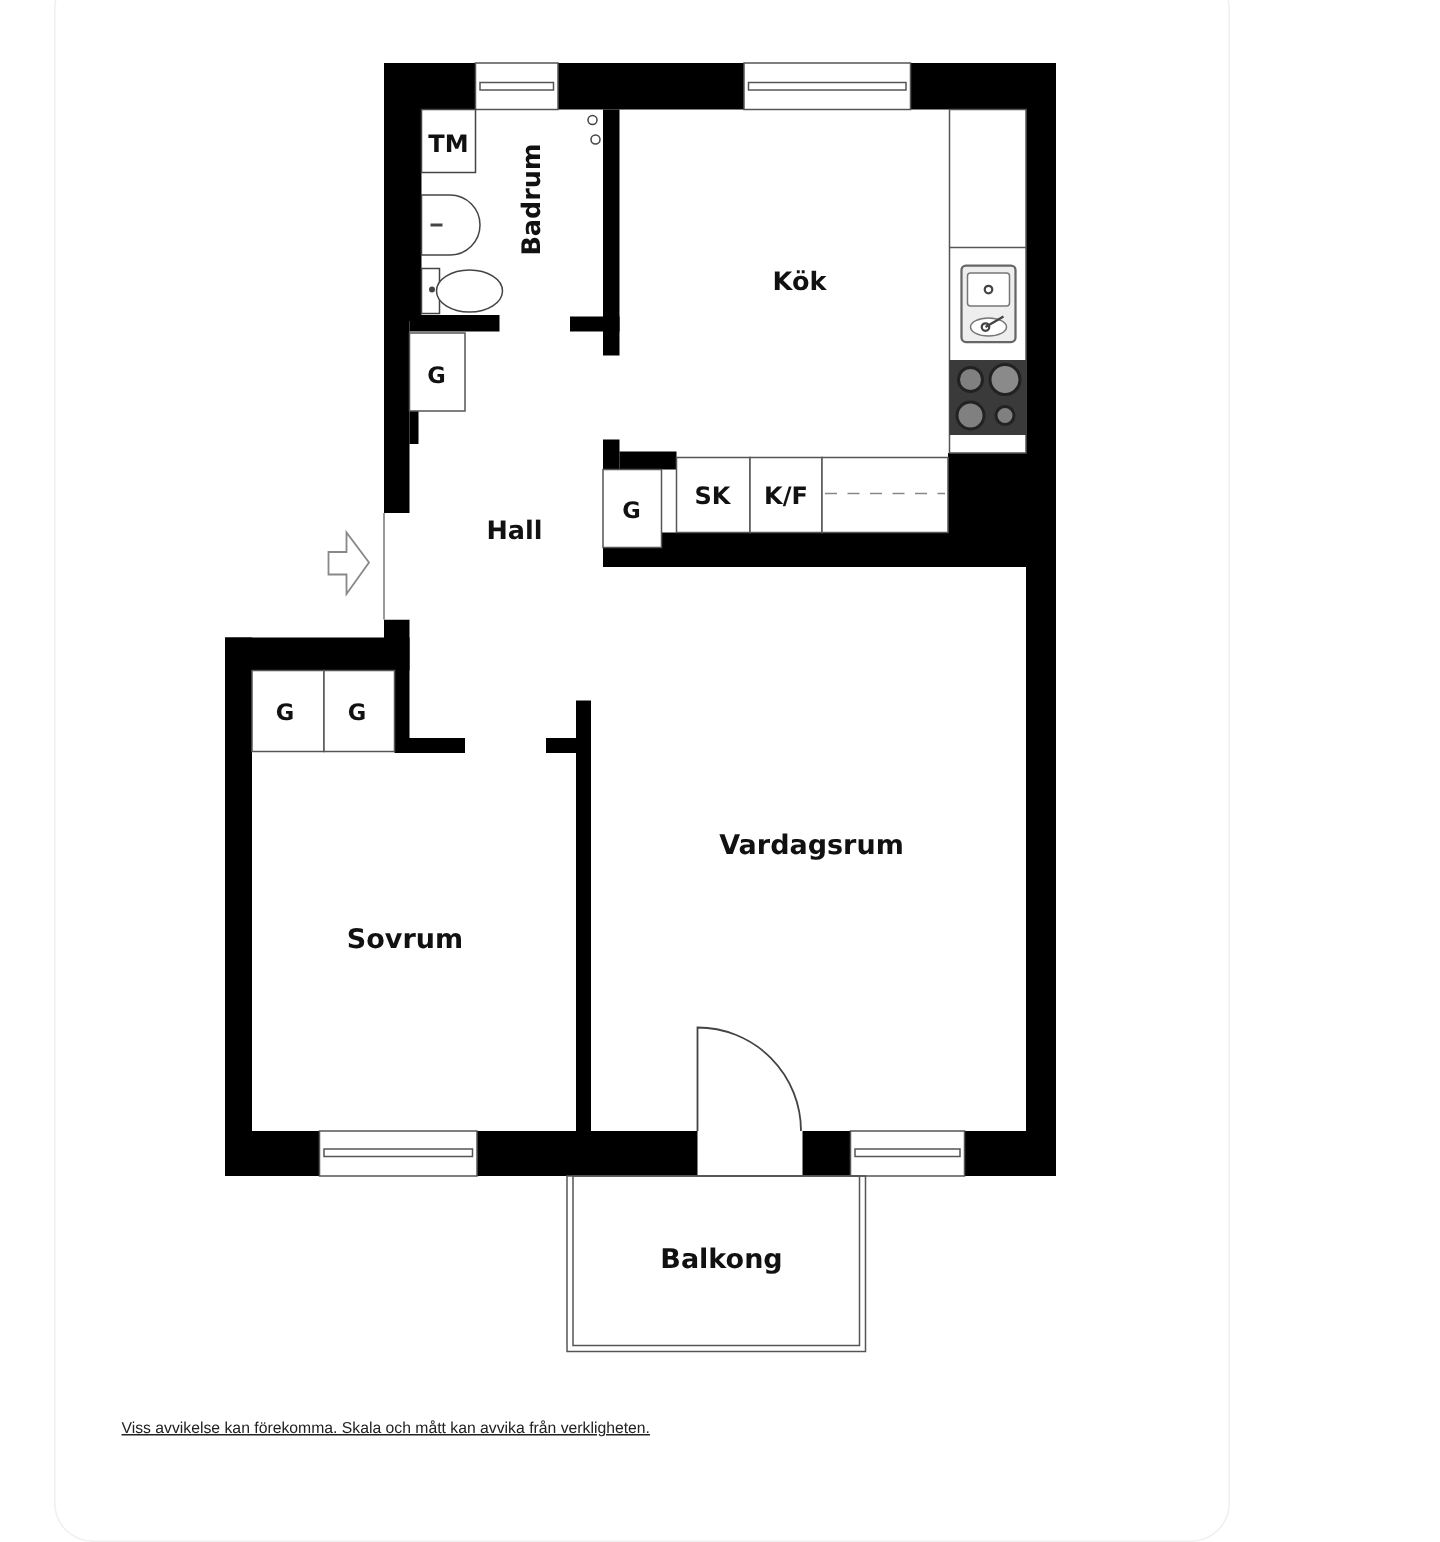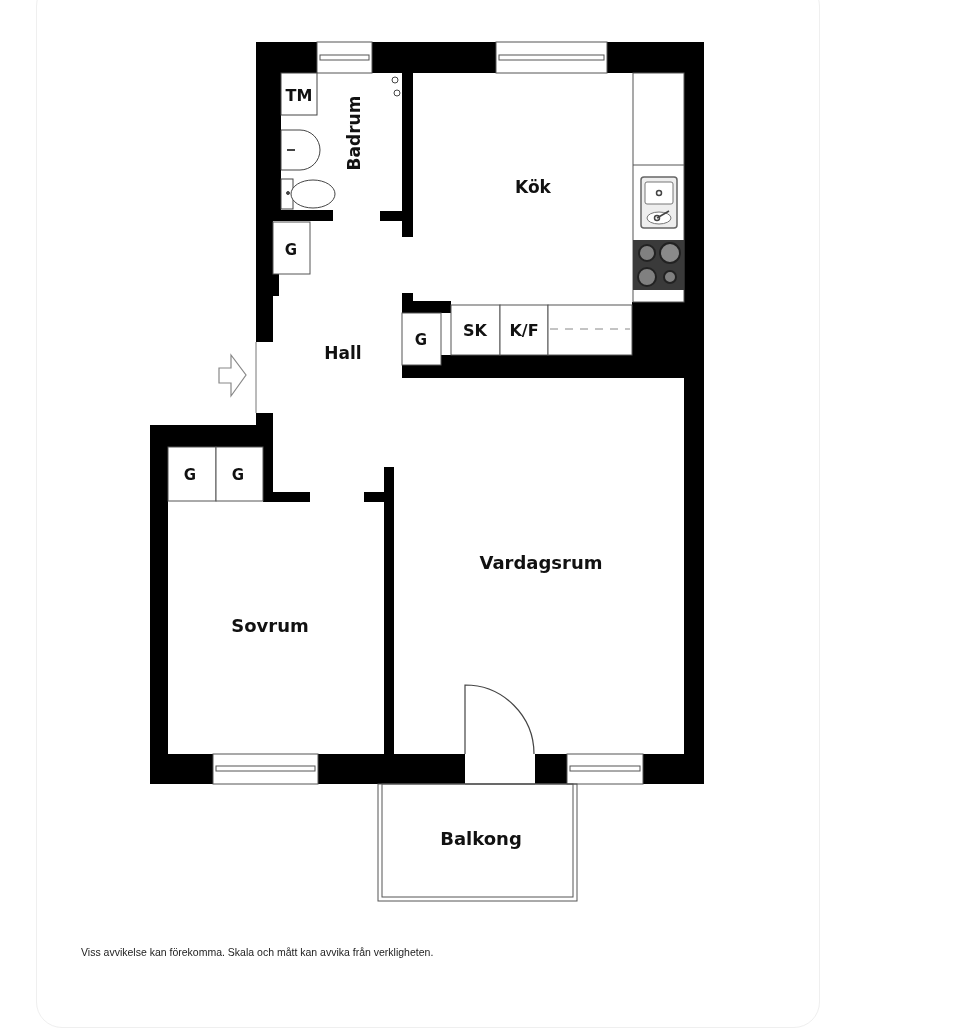--- a/index.html
+++ b/index.html
@@ -5,21 +5,21 @@
   html, body { margin: 0; padding: 0; background: #ffffff; }
   body { width: 960px; height: 1028px; position: relative; overflow: hidden; font-family: "DejaVu Sans", sans-serif; }
   .card {
     position: absolute; left: 36px; top: -20px; width: 782px; height: 1046px;
     border: 1px solid #efefef; border-radius: 26px; background: #ffffff;
   }
   svg.plan { position: absolute; left: 0; top: 0; }
   .room-label { font-family: "DejaVu Sans", sans-serif; font-weight: bold; fill: #111111; }
   .disclaimer {
     position: absolute; left: 81px; top: 946px;
-    font-family: "Liberation Sans", sans-serif; font-size: 10.5px; color: #222222;
+    font-family: "Liberation Sans", sans-serif; font-size: 10.5px; color: #222222; text-decoration: underline;
   }
 </style>
 </head>
 <body>
 
 <div class="card"></div>
 
 <svg class="plan" width="960" height="1028" viewBox="0 0 960 1028">
 
   <g fill="#000">

